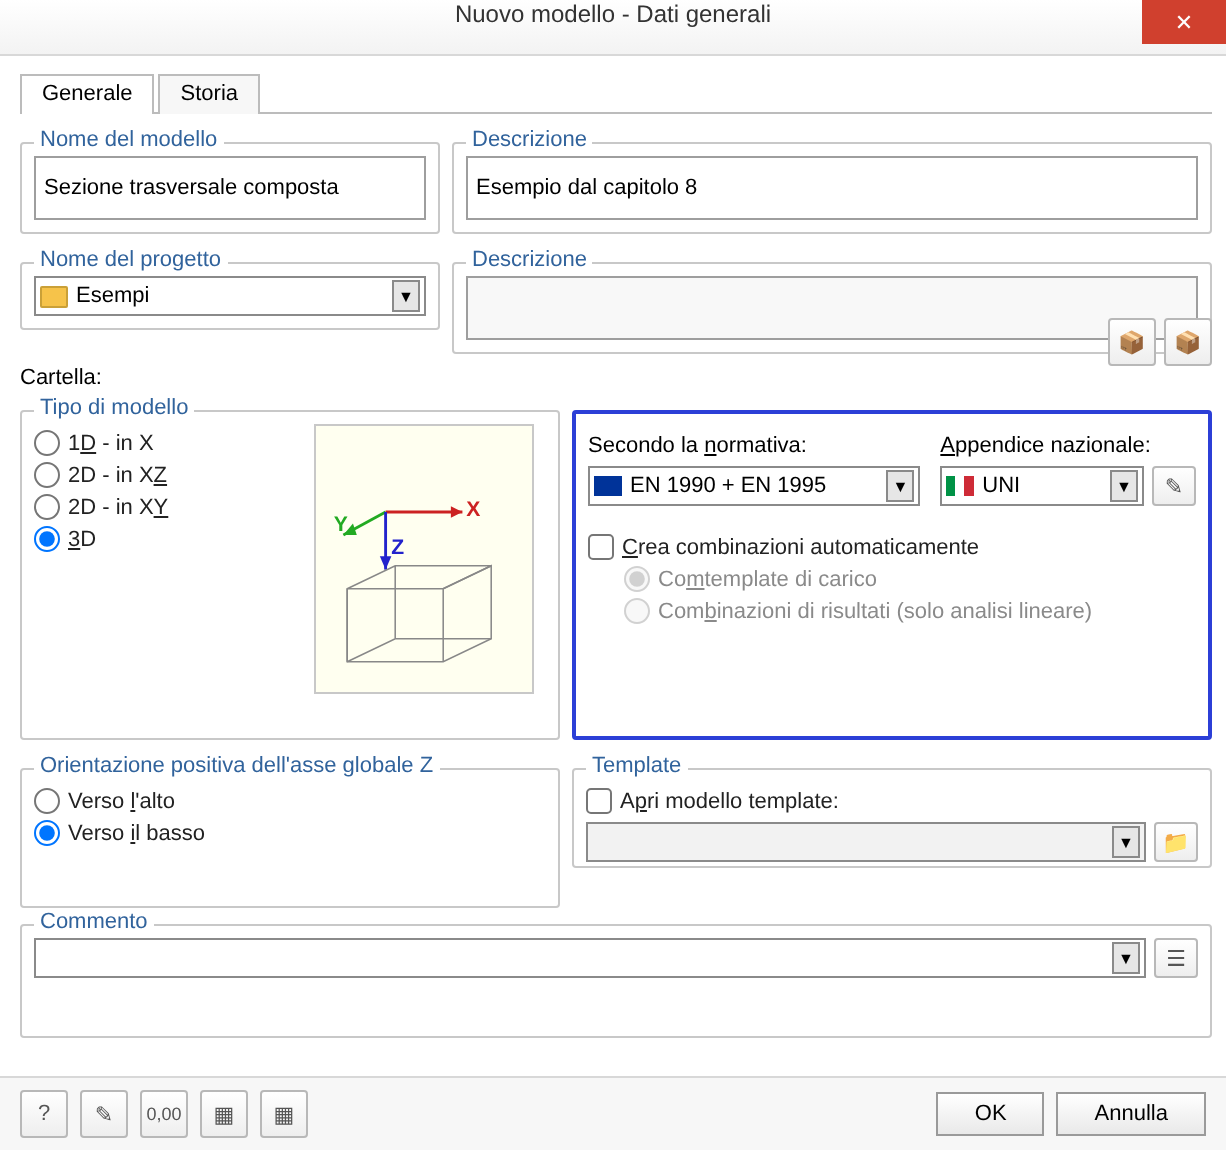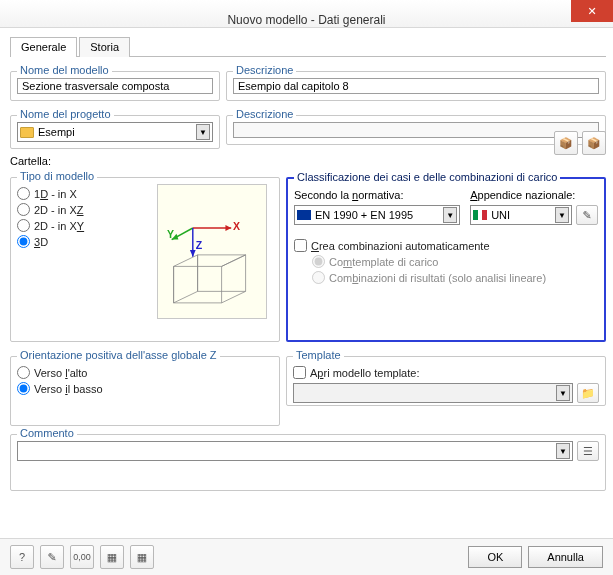--- a/index.html
+++ b/index.html
@@ -1,30 +1,30 @@
 <!DOCTYPE html>
 <html><head>
 <meta charset="utf-8">
 <style>
 *{box-sizing:border-box;margin:0;padding:0;font-family:"Segoe UI",Tahoma,sans-serif;font-size:11px}
 body{background:#fff;width:613px;height:575px;overflow:hidden}
-.titlebar{height:28px;background:linear-gradient(#fff,#f3f3f3);display:flex;align-items:flex-end;position:relative;border-bottom:1px solid #d8d8d8}
+.titlebar{height:28px;background:linear-gradient(#fff,#f3f3f3);display:flex;align-items:flex-start;position:relative;border-bottom:1px solid #d8d8d8}
 .titlebar .title{flex:1;text-align:center;color:#333;font-size:12px}
 .titlebar .close{width:42px;height:22px;background:#d0402e;color:#fff;display:flex;align-items:center;justify-content:center;font-size:14px;position:absolute;right:0;top:0}
 .dlg{padding:8px 7px 6px 10px;background:#fff}
 .tabs{display:flex;border-bottom:1px solid #bcbcbc;margin-bottom:6px}
 .tab{padding:3px 10px 4px 10px;border:1px solid #bcbcbc;border-bottom:none;background:#f7f7f7;margin-right:2px;position:relative;top:1px}
 .tab.active{background:#fff}
 .row{display:flex;gap:6px;margin-bottom:6px}
 .col{display:flex;flex-direction:column}
 .group{border:1px solid #c8c8c8;border-radius:2px;padding:6px 6px 6px 6px;position:relative;margin-top:8px}
 .group .legend{position:absolute;top:-8px;left:6px;background:#fff;padding:0 3px;color:#31639c;font-size:11px}
 .group.hl{border:2px solid #2c3fd7}
 .group.hl .legend{color:#001a5c}
-.txt{width:100%;height:16px;border:1px solid #9e9e9e;padding:2px 4px;background:#fff}
+.txt{width:100%;height:32px;border:1px solid #9e9e9e;padding:2px 4px;background:#fff}
 .txt[readonly]{background:#f8f8f8}
 .select{display:flex;align-items:center;width:100%;height:20px;border:1px solid #8a8a8a;background:#fff;padding:0 2px}
 .select .arrow{width:14px;height:16px;background:#e6e6e6;border:1px solid #8a8a8a;margin-left:auto;display:flex;align-items:center;justify-content:center;font-size:8px}
 .radio,.chk{display:flex;align-items:center;gap:4px;margin:3px 0;color:#222}
 .radio input,.chk input{margin:0}
 .radio.disabled,.chk.disabled{color:#8a8a8a}
 .bottombar{display:flex;align-items:center;gap:6px;padding:6px 10px;border-top:1px solid #d8d8d8;background:#f7f7f7;position:absolute;bottom:0;left:0;right:0}
 .btn{height:22px;padding:0 18px;border:1px solid #9a9a9a;background:linear-gradient(#fff,#e9e9e9)}
 .iconbtn{width:24px;height:24px;border:1px solid #b8b8b8;background:linear-gradient(#fff,#eee);display:inline-flex;align-items:center;justify-content:center;font-size:12px;color:#555;border-radius:2px}
 .u{text-decoration:underline}
@@ -132,21 +132,20 @@
             <g stroke="#888" stroke-width="0.8" fill="none">
               <path d="M10 70 L60 70 L85 58 L85 96 L60 108 L10 108 Z"></path>
               <path d="M10 70 L35 58 L85 58 M35 58 L35 96 M10 108 L10 70 M60 70 L60 108 M60 70 L85 58 M10 108 L35 96 L85 96 M35 96 L35 58"></path>
             </g>
           </svg>
         </div>
       </div>
     </div>
 
     <div class="group hl" style="flex:1;height:165px">
-      <div class="legend">Classificazione dei casi e delle combinazioni di carico</div>
       <div style="display:flex;gap:10px;margin-top:4px">
         <div style="flex:1.3">
           <div style="margin-bottom:4px"><span>Secondo la </span><span class="u">n</span><span>ormativa:</span></div>
           <div class="select">
             <span class="flag" style="background:#003399"></span>
             <span>EN 1990 + EN 1995</span>
             <span class="arrow">▼</span>
           </div>
         </div>
         <div style="flex:1">

